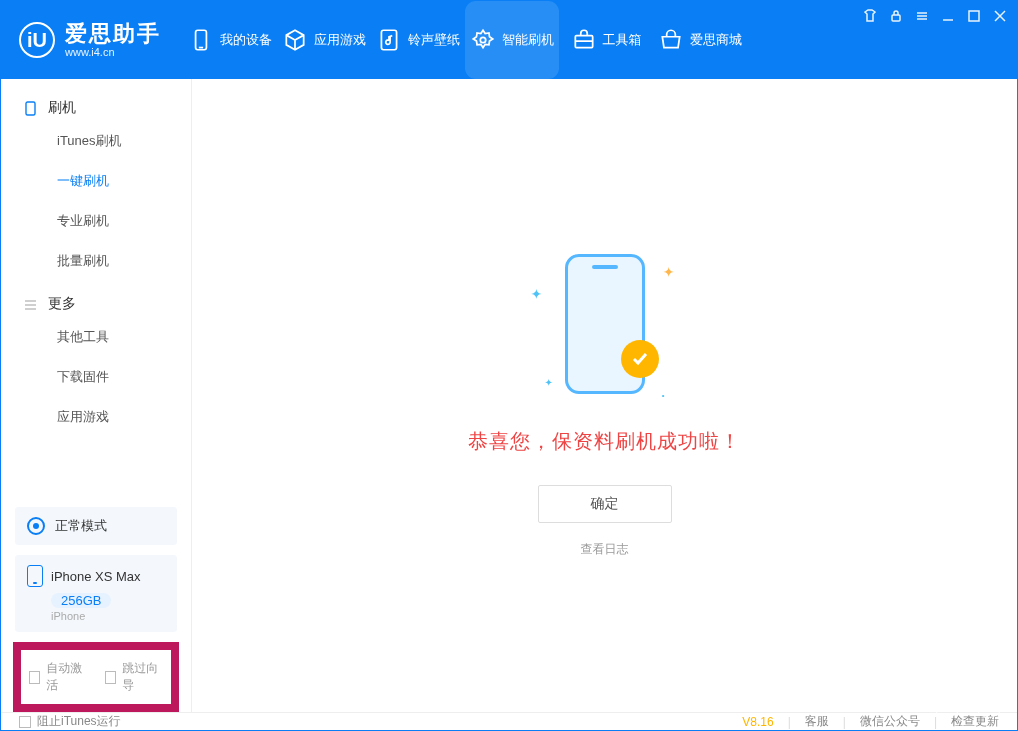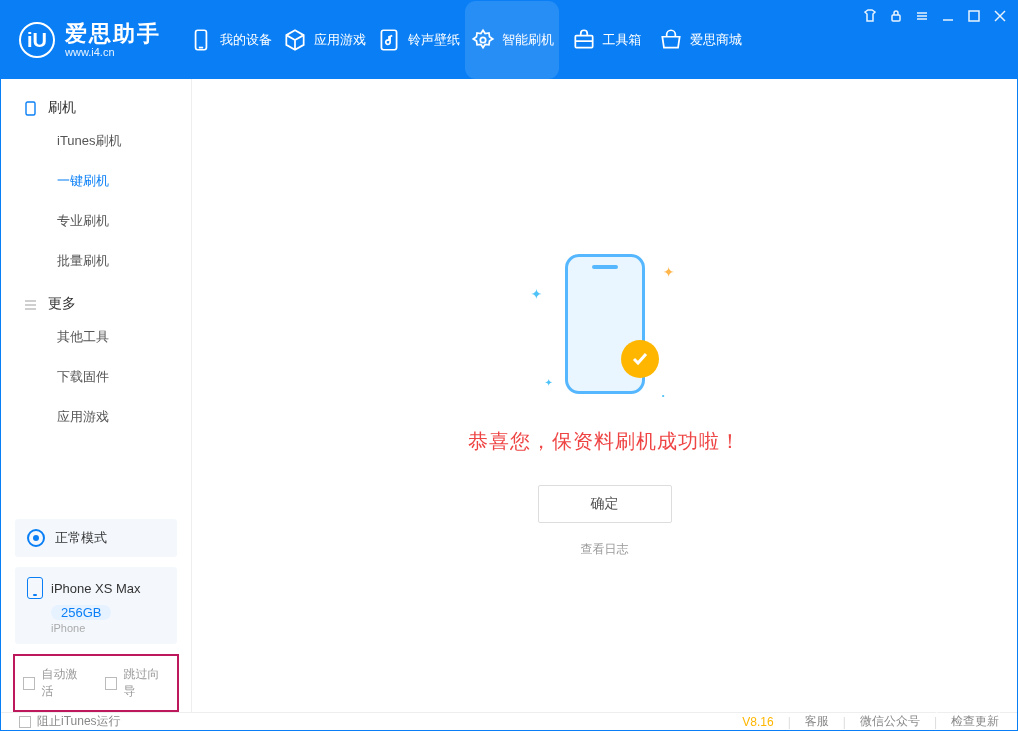--- a/index.html
+++ b/index.html
@@ -37,21 +37,21 @@
 .status-block .dot-icon::after { content:''; width:6px; height:6px; background:#0a7ff5; border-radius:50%; position:absolute; top:4px; left:4px; }
 
 .device-block { margin: 0 14px 10px; background: #f4f8fd; border-radius: 3px; padding: 10px 12px; }
 .device-top { display:flex; align-items:center; gap:8px; }
 .device-top .phone-ic { width:16px; height:22px; border:1.6px solid #0a7ff5; border-radius:3px; position:relative; }
 .device-top .phone-ic::after { content:''; width:4px; height:2px; background:#0a7ff5; position:absolute; bottom:2px; left:50%; transform:translateX(-50%); border-radius:1px;}
 .device-name { font-size: 13px; color:#333; font-weight:500; }
 .device-badge { display:inline-block; margin: 6px 0 2px 24px; background:#e6f2ff; color:#0a7ff5; font-size:13px; padding:0 10px; border-radius:10px; }
 .device-type { margin-left:24px; font-size:11px; color:#aaa; }
 
-.checkbox-row { margin: 0 12px 0; border: 2px solid #be185d; padding: 10px 8px; display:flex; gap: 18px; align-items:center; }
+.checkbox-row { margin: 0 12px 0; border: 8px solid #be185d; padding: 10px 8px; display:flex; gap: 18px; align-items:center; }
 .chk { display:flex; align-items:center; gap:6px; font-size:12px; color:#999; cursor:pointer; }
 .chk .box { width:13px; height:13px; border:1px solid #bbb; background:#fff; }
 
 .content { flex: 1; border-left: 1px solid #eee; display: flex; flex-direction: column; align-items: center; justify-content: center; color: #333; position:relative; }
 .success-illust { position:relative; width:180px; height:180px; margin-bottom: 14px; display:flex; align-items:center; justify-content:center; }
 .phone-outline { width: 80px; height: 140px; border: 3px solid #55b7ff; border-radius: 14px; background: #eaf6ff; position:relative; }
 .phone-outline::before { content:''; position:absolute; top:8px; left:50%; transform:translateX(-50%); width:26px; height:4px; background:#55b7ff; border-radius:3px; }
 .check-badge { position:absolute; right: 36px; bottom: 36px; width:38px; height:38px; background:#ffb600; border-radius:50%; display:flex; align-items:center; justify-content:center; }
 .check-badge svg { stroke:#fff; stroke-width:3; fill:none; }
 .sparkle { position:absolute; font-size:14px; }

